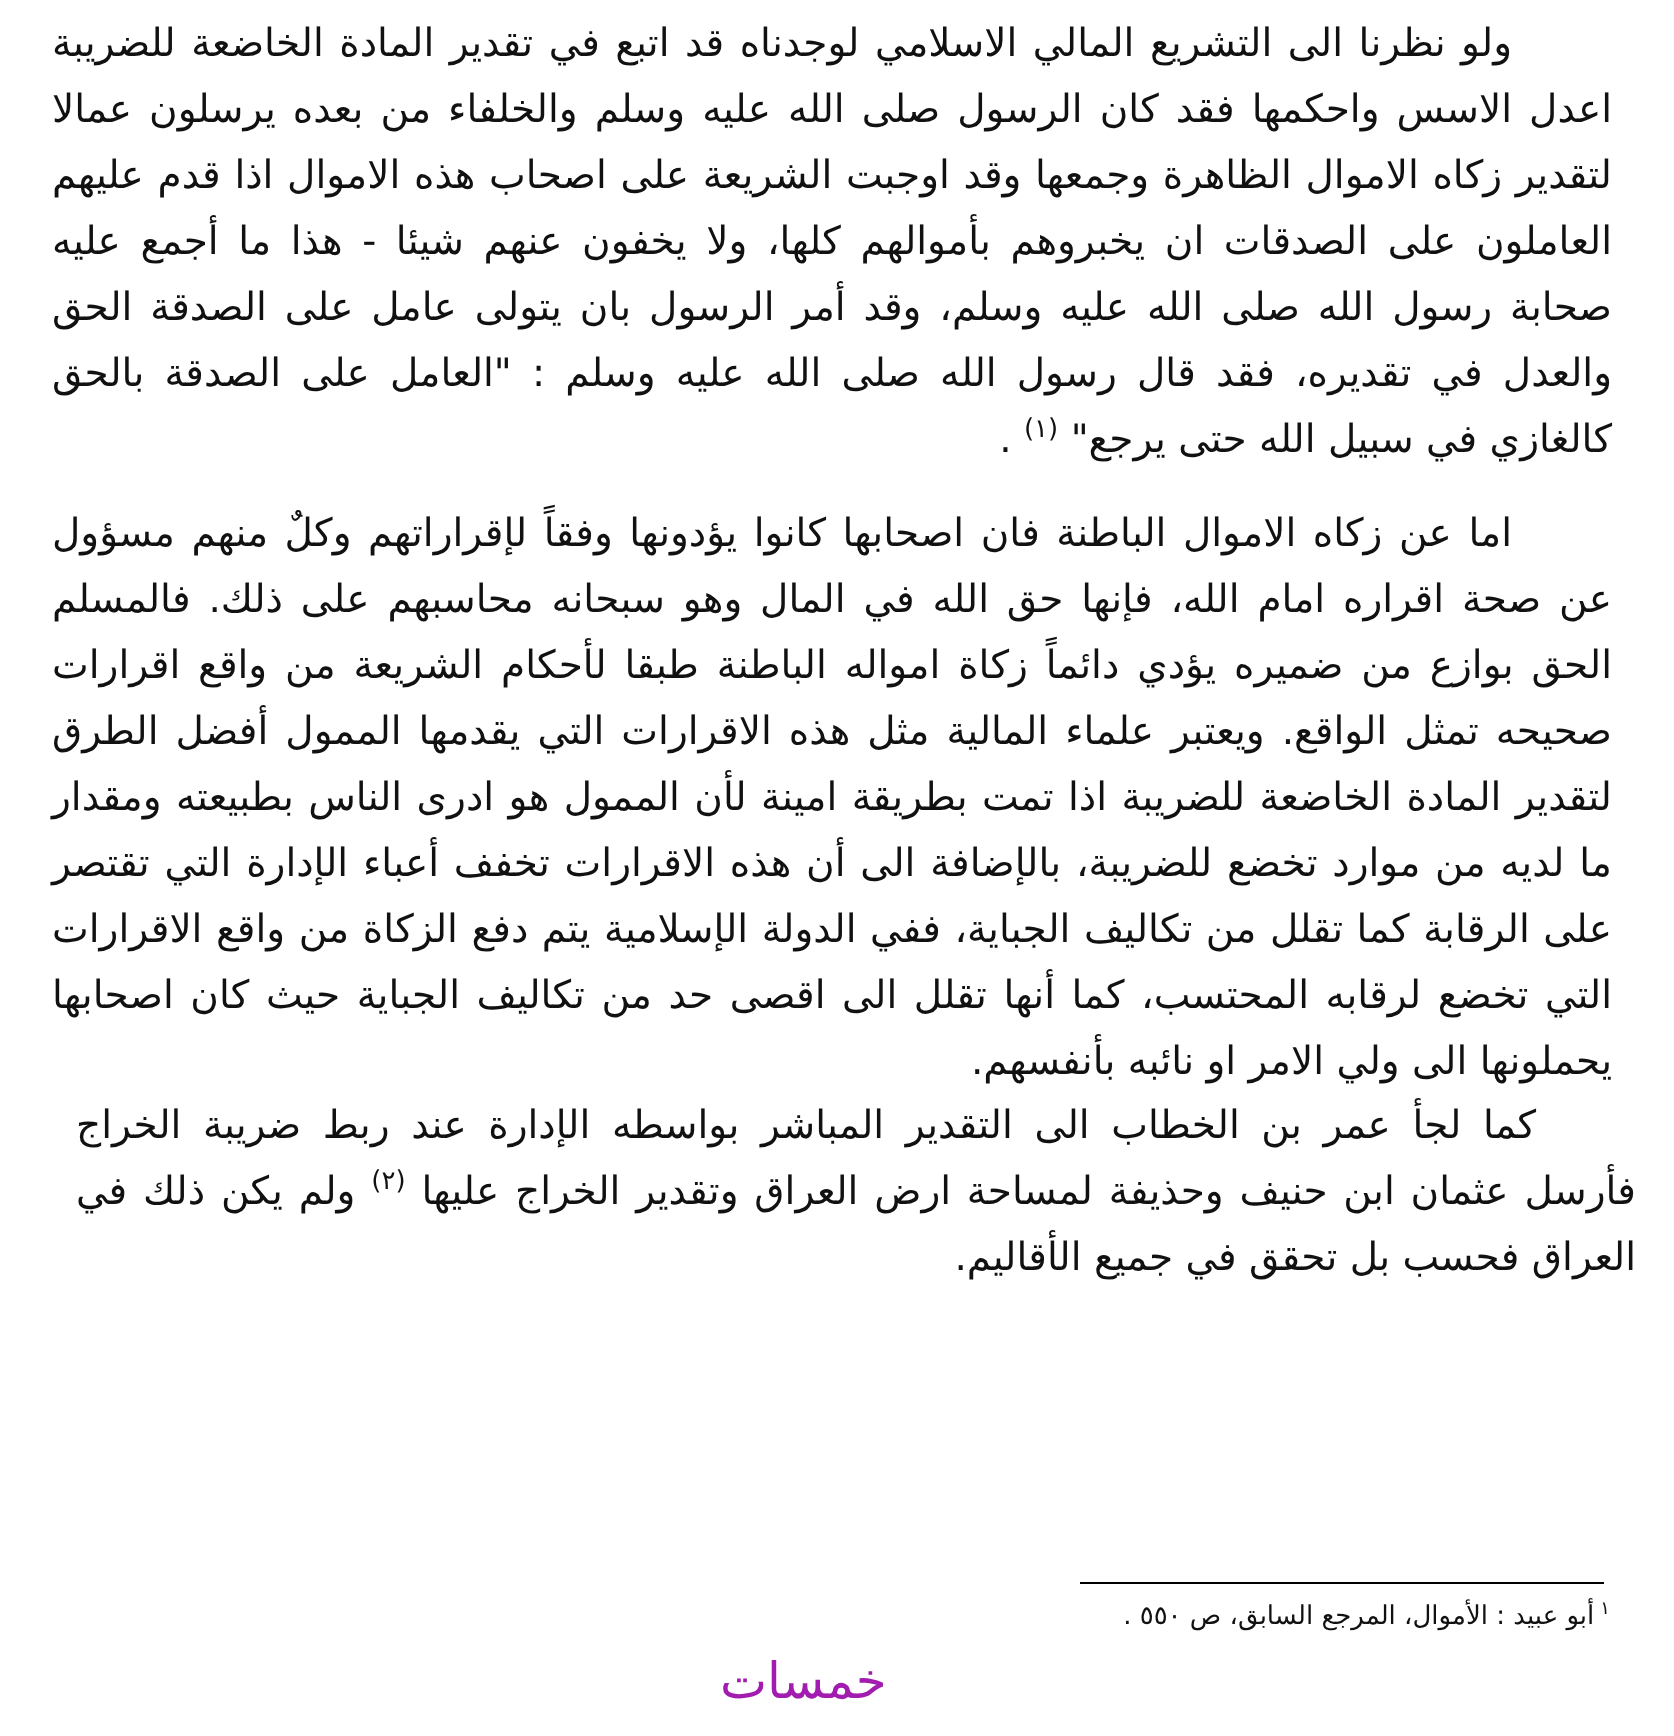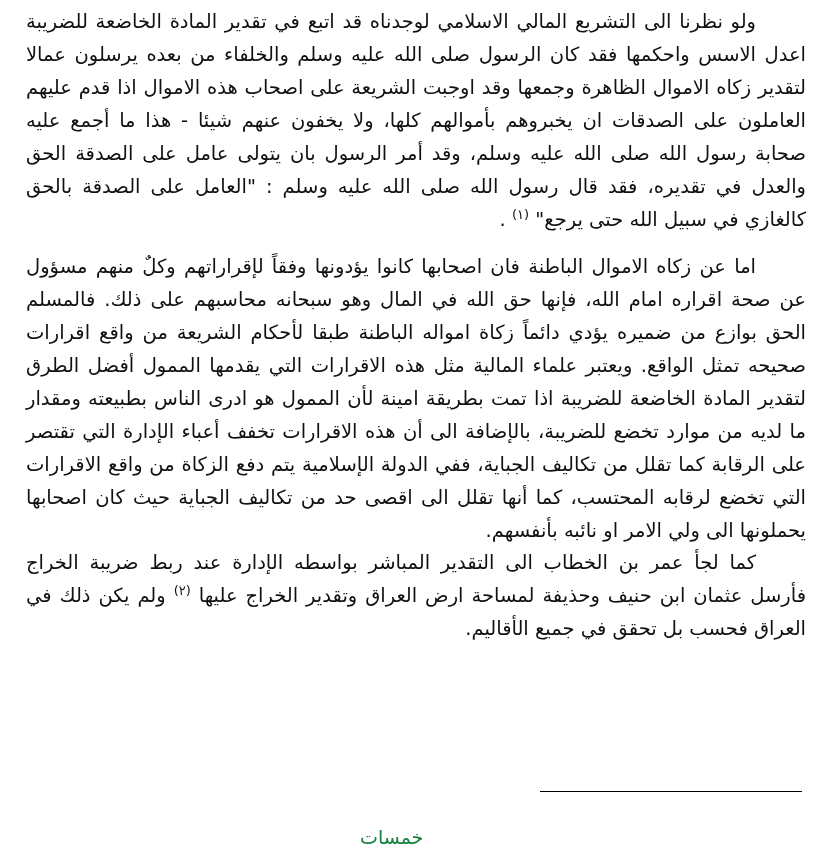--- a/index.html
+++ b/index.html
@@ -33,21 +33,21 @@
       line-height: 33px;
       letter-spacing: -0.2px;
     }
     .para {
       margin: 0;
       padding: 0;
       text-indent: 50px;
     }
     .p1 { top: 5px; }
     .p2 { top: 250px; }
-    .p3 { top: 546px; }
+    .p3 { top: 546px; margin-left: 12px; }
     .p4 { top: 660px; }
     .fn-ref {
       font-size: 13px;
       vertical-align: super;
       line-height: 0;
     }
     .footnote-rule {
       position: absolute;
       left: 540px;
       top: 791px;
@@ -72,22 +72,22 @@
     .fn-num {
       font-size: 9px;
       vertical-align: super;
       line-height: 0;
       margin-left: 3px;
     }
     .watermark {
       position: absolute;
       left: 360px;
       top: 826px;
-      font-size: 19px;
-      color: #15803d;
+      font-size: 25px;
+      color: #a21caf;
       letter-spacing: 1px;
       direction: rtl;
     }
   </style>
 </head>
 <body>
 
 <div class="page">
 
   <div class="body-text p1">
@@ -107,17 +107,20 @@
       <span>كما لجأ عمر بن الخطاب الى التقدير المباشر بواسطه الإدارة عند ربط ضريبة الخراج فأرسل عثمان ابن حنيف وحذيفة لمساحة ارض العراق وتقدير الخراج عليها</span>
       <span class="fn-ref">(٢)</span>
       <span> ولم يكن ذلك في العراق فحسب بل تحقق في جميع الأقاليم.</span>
     </p>
   </div>
 
 
   <div class="footnote-rule"></div>
 
   <div class="footnotes">
+    <p class="footnote">
+      <span class="fn-num">١</span><span>أبو عبيد : الأموال، المرجع السابق، ص ٥٥٠ .</span>
+    </p>
   </div>
 
   <div class="watermark">خمسات</div>
 
 </div>
 
 </body></html>

